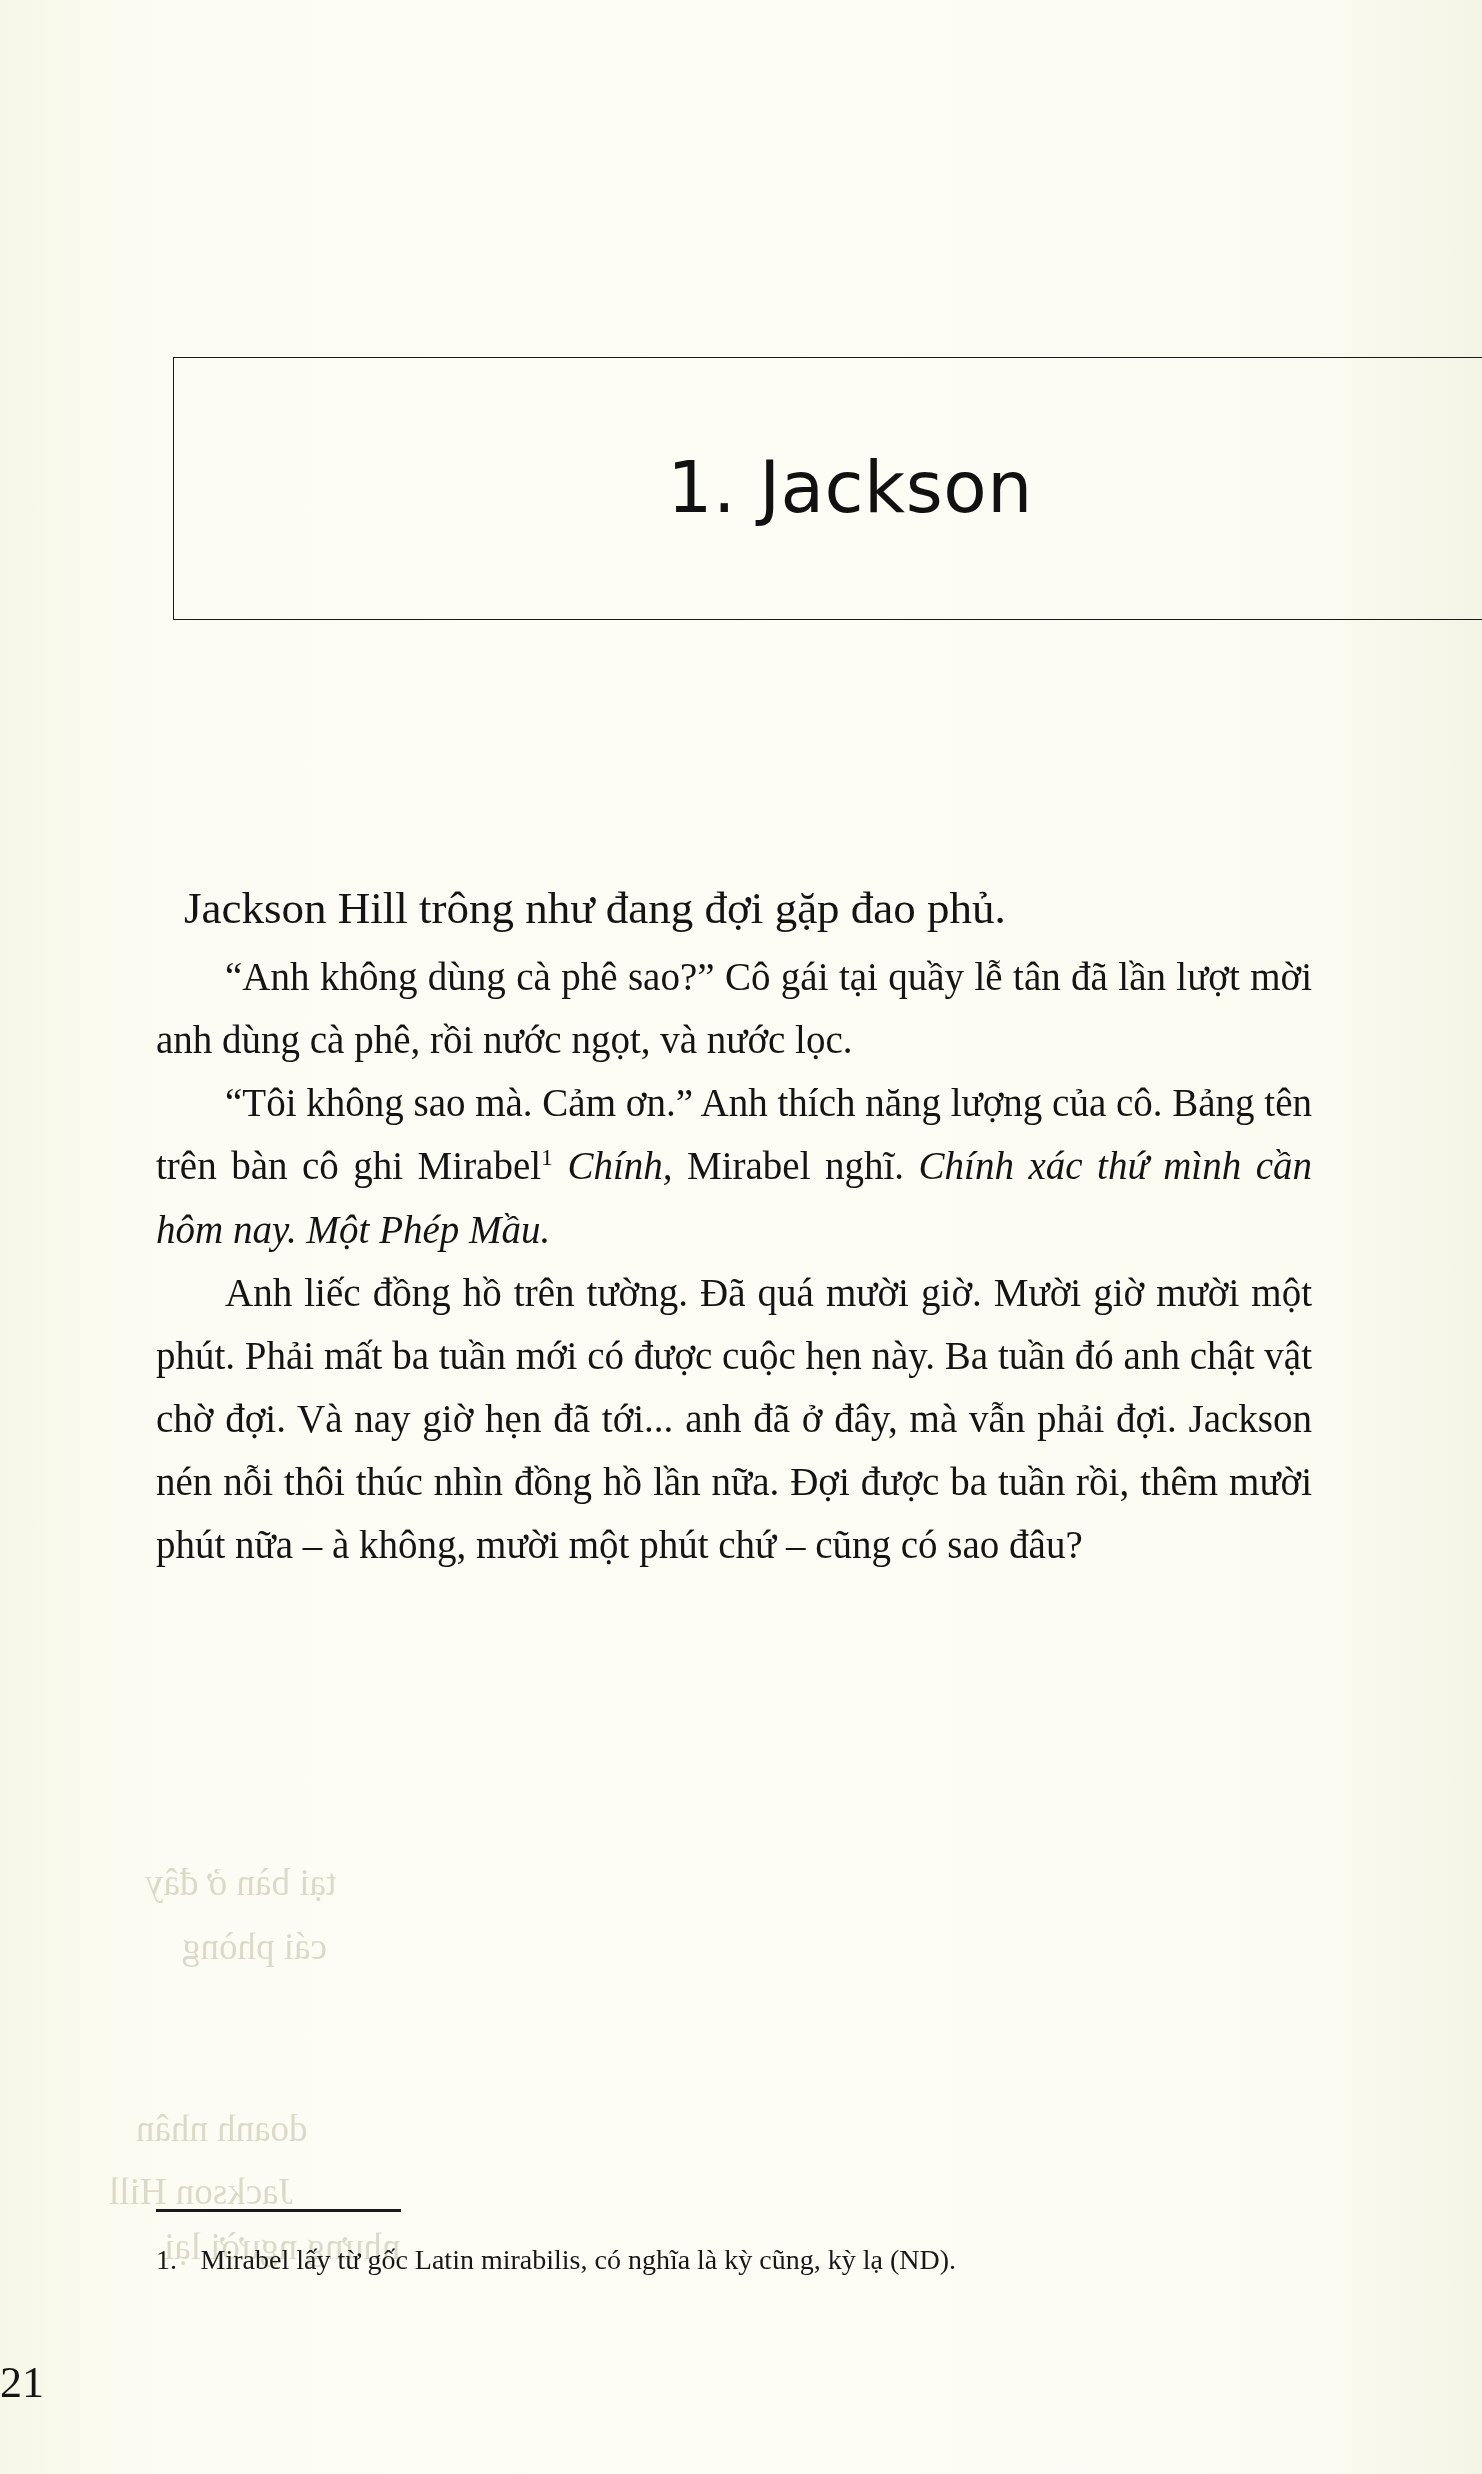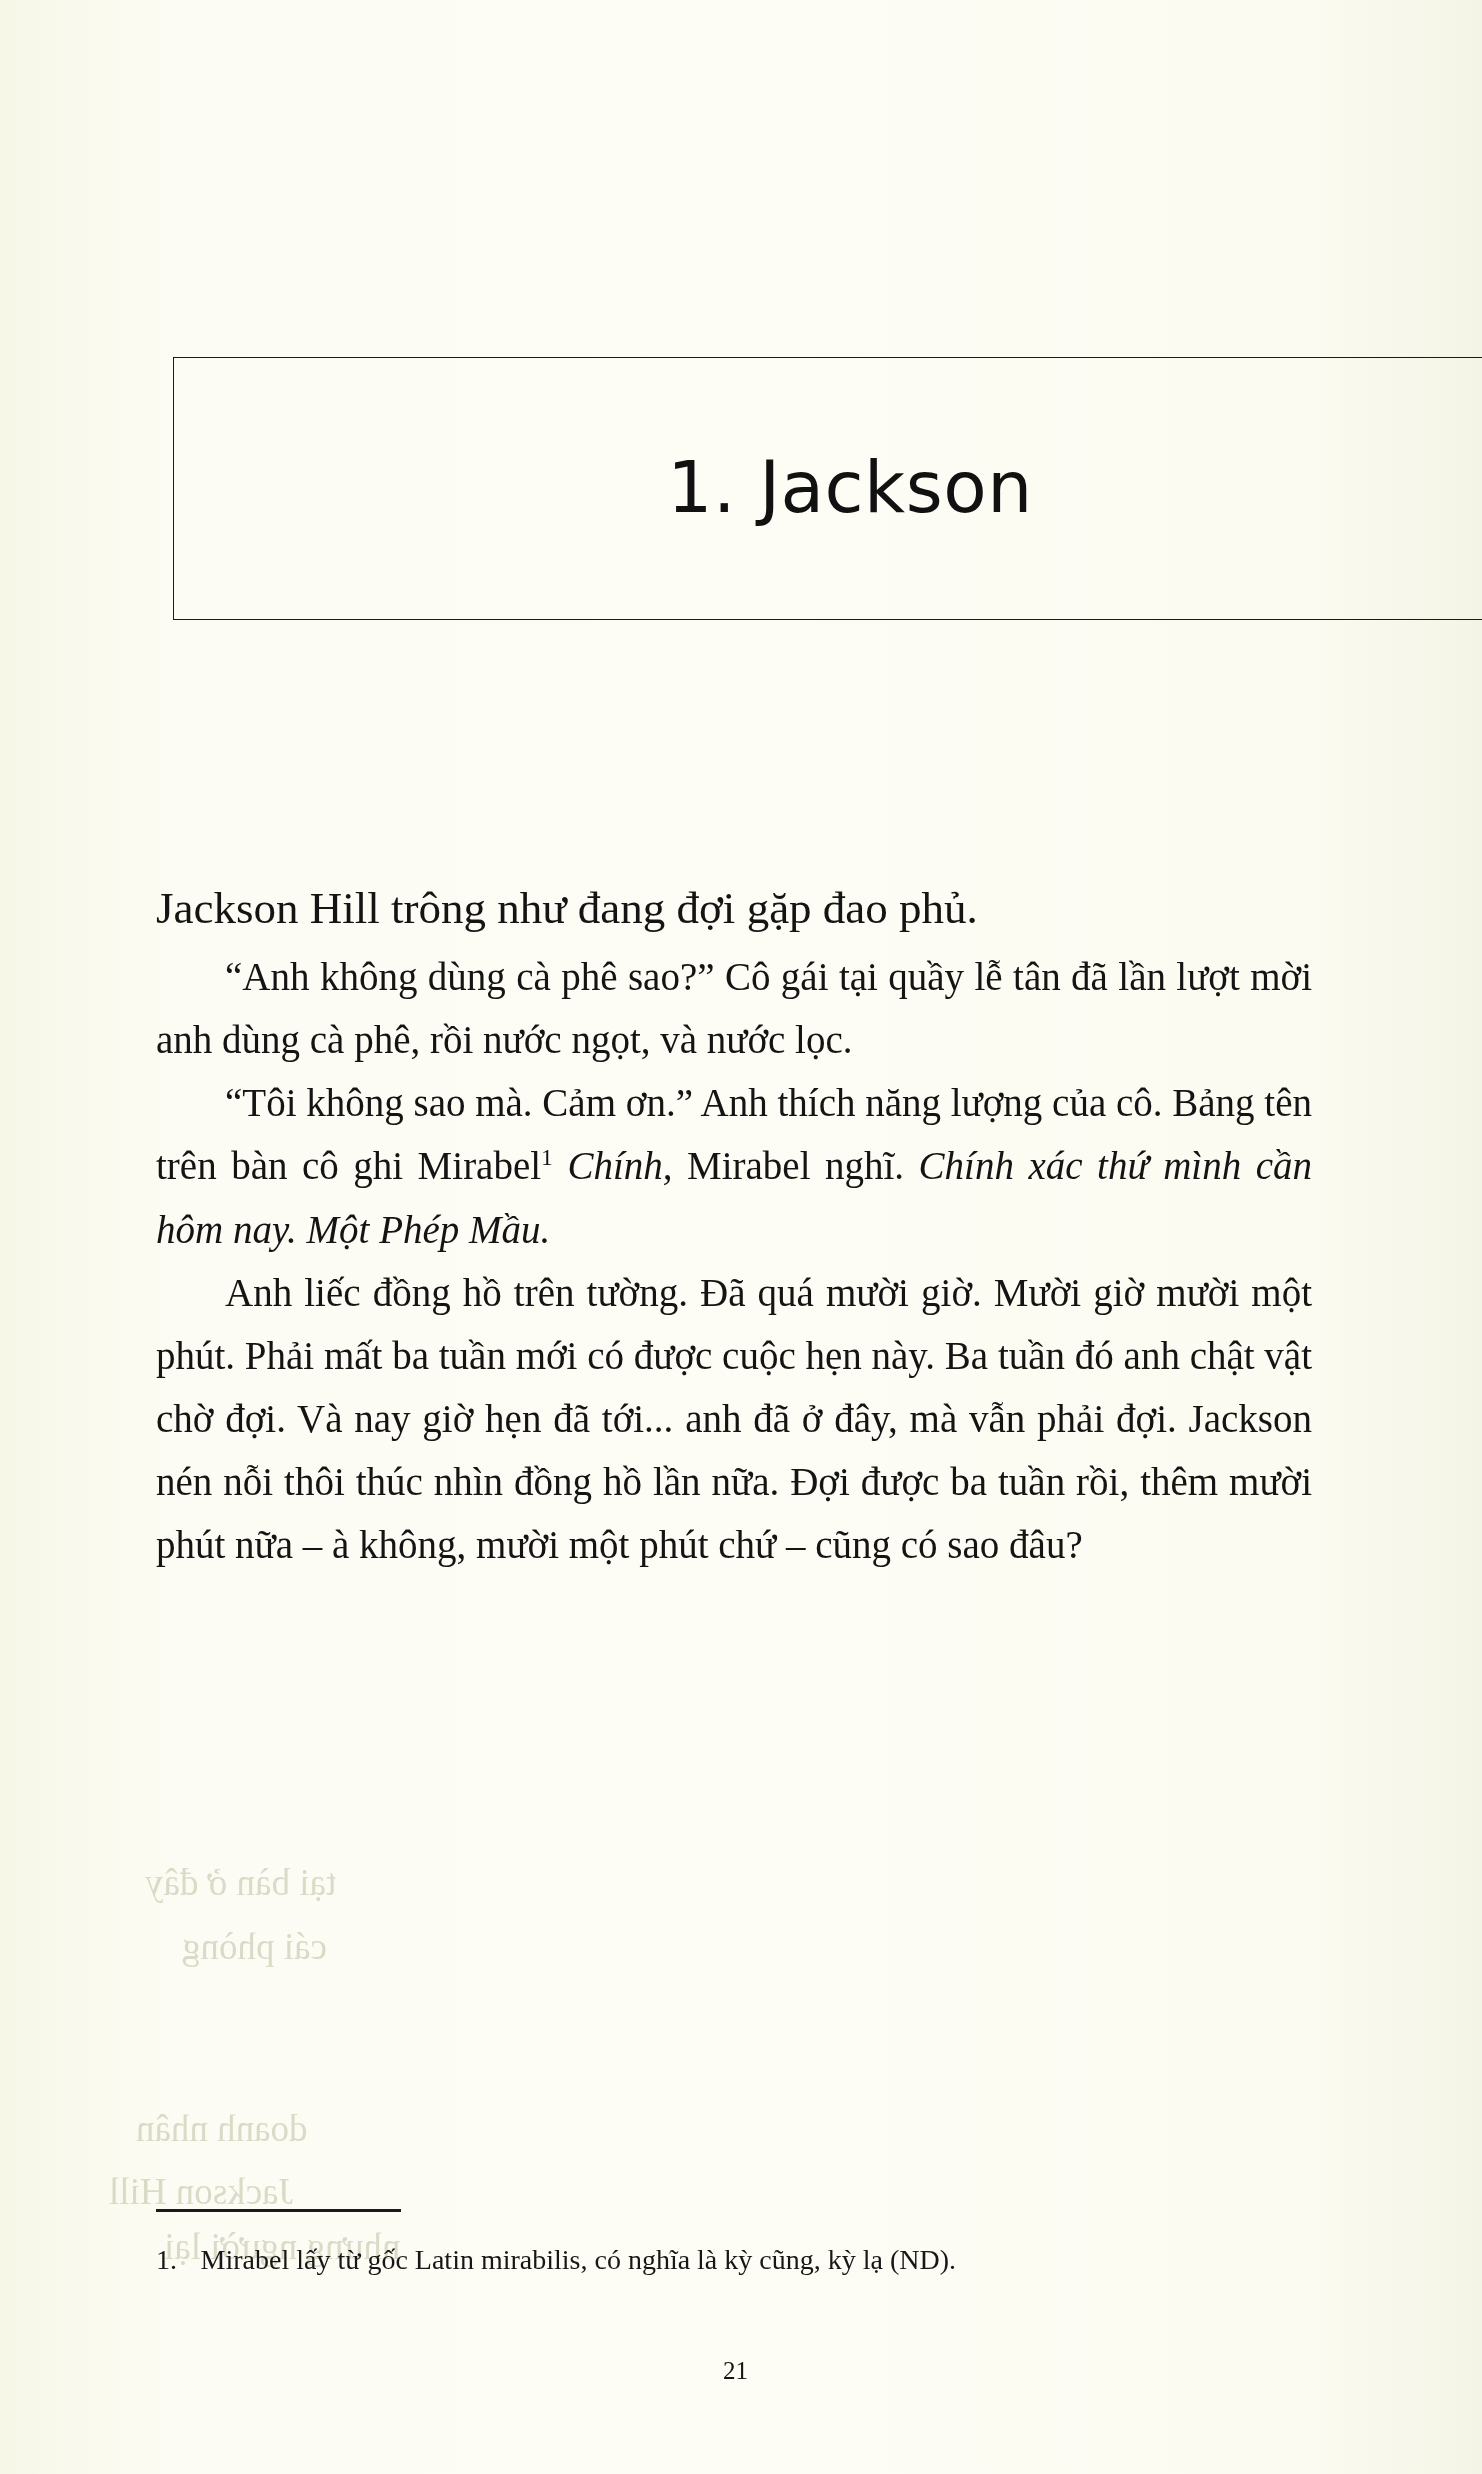--- a/index.html
+++ b/index.html
@@ -68,20 +68,21 @@
   }
   .body-text p {
     margin: 0;
     text-indent: 69px;
   }
   .body-text p.first {
     text-indent: 0;
   }
   .dropcapish {
     font-size: 45px;
+    margin-left: 28px;
   }
   .it {
     font-style: italic;
   }
   sup.fnref {
     font-size: 23.6px;
     vertical-align: super;
     line-height: 0;
   }
 
@@ -107,22 +108,22 @@
   }
   .footnote .num { flex: 0 0 auto; }
   .footnote .txt { flex: 1 1 auto; }
 
   
   .folio {
     position: absolute;
     left: 0;
     right: 12px;
     top: 2357px;
-    text-align: center;
-    font-size: 25px;
+    text-align: left;
+    font-size: 44px;
     color: #141414;
   }
 
   
   .ghost {
     position: absolute;
     color: #8f8f63;
     opacity: 0.30;
     font-size: 37px;
     line-height: 1.62;

